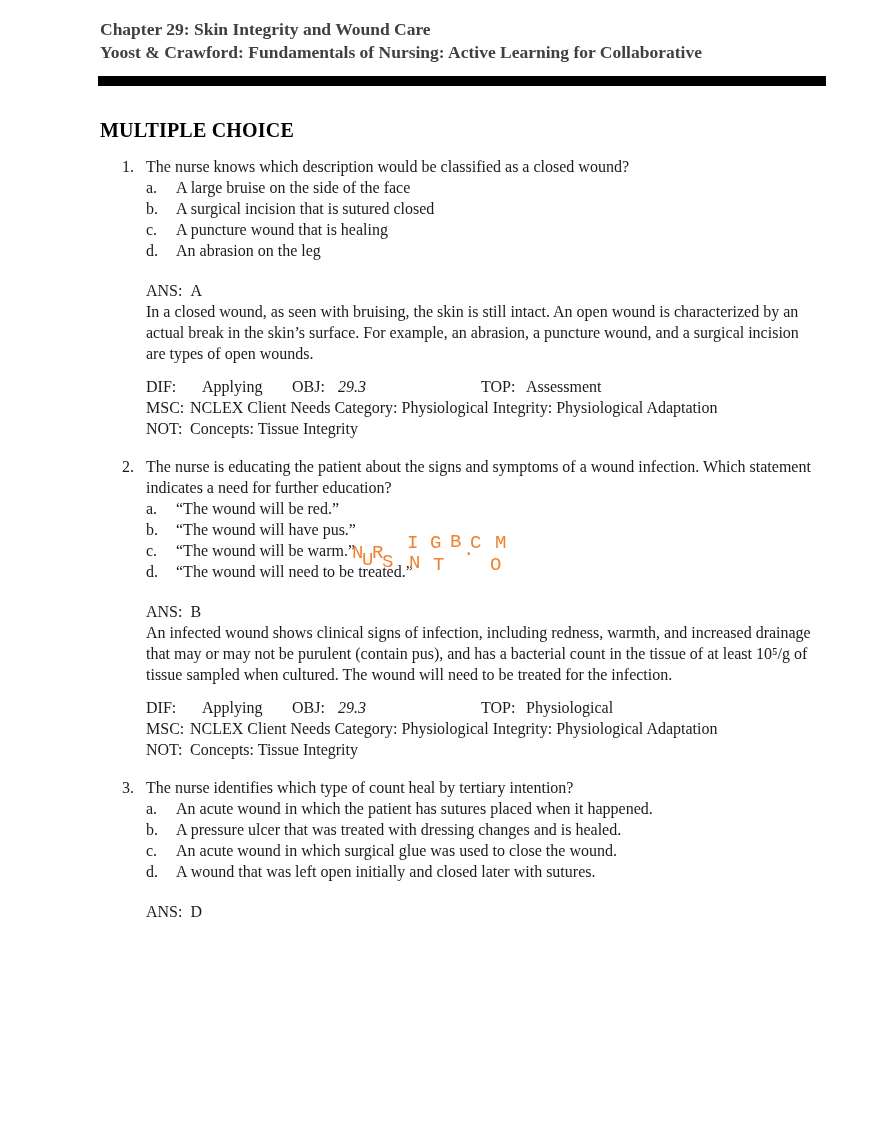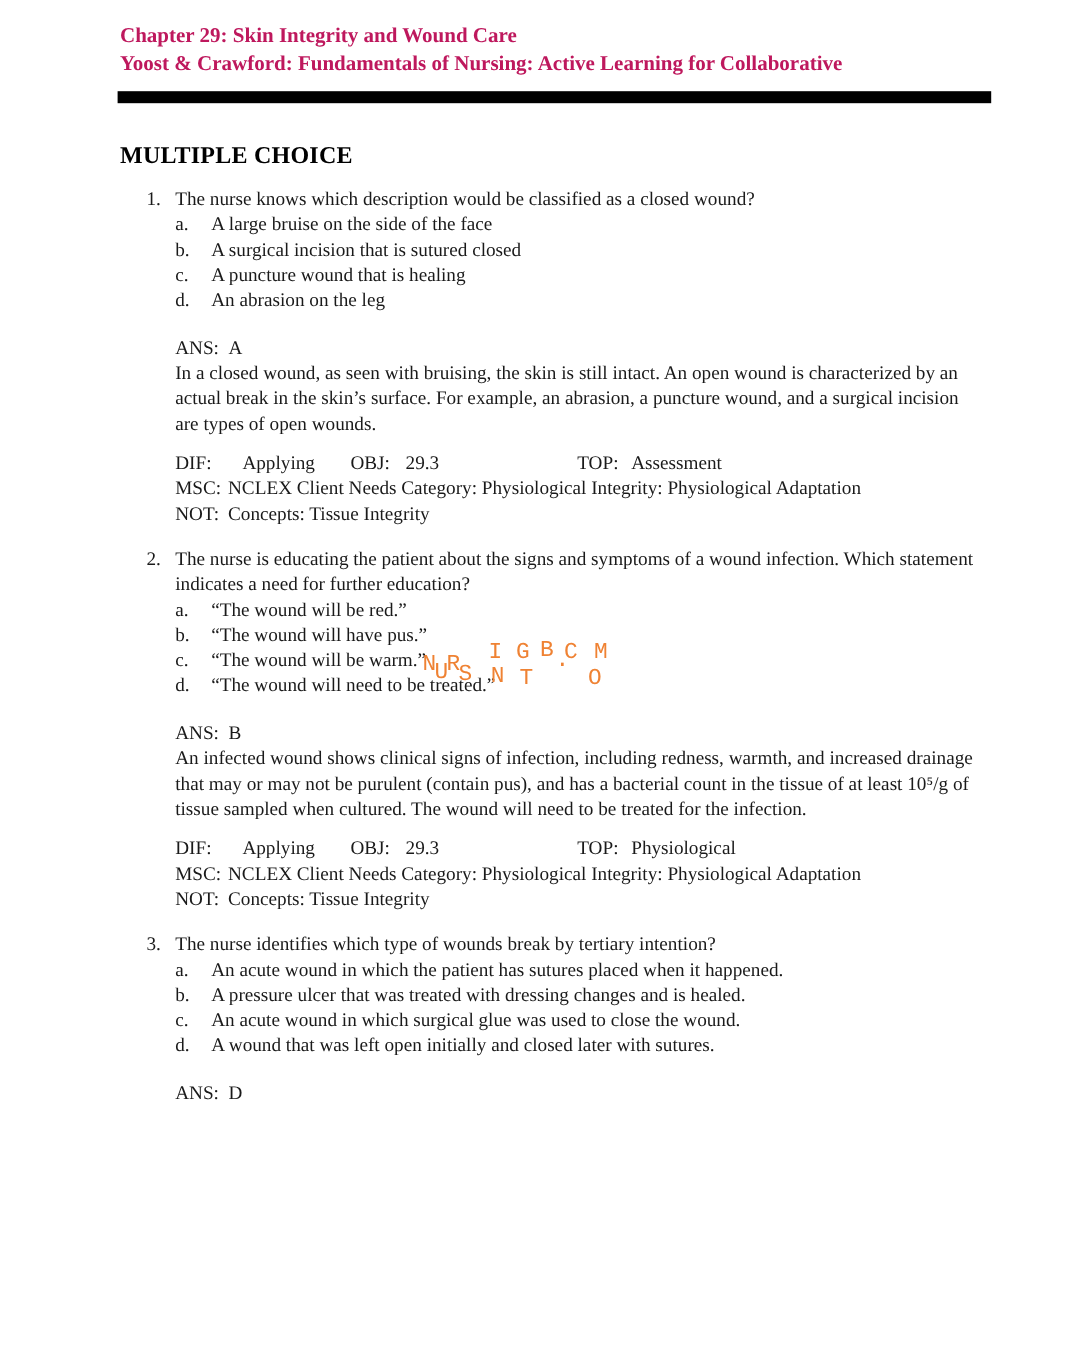--- a/index.html
+++ b/index.html
@@ -12,21 +12,21 @@
     overflow: hidden;
   }
   .page { position: relative; width: 895px; height: 1135px; background: #fff; }
 
   .doc-header {
     margin: 18px 0 12px 100px;
     width: 728px;
     font-weight: bold;
     font-size: 17.5px;
     line-height: 23px;
-    color: #be185d;
+    color: #404040;
   }
   .rule {
     margin: 2px 0 0 98px;
     width: 728px; height: 10px;
     background: #000;
   }
   .section-heading {
     margin: 34px 0 0 100px;
     font-weight: bold;
     font-size: 20px;
@@ -51,21 +51,21 @@
   .opt-text { flex: 1; }
   .ans-line { margin-top: 19px; }
   .ans-value { margin-left: 8px; }
   .rationale { }
   .meta { margin-top: 12px; }
   .meta-row { }
   .ml { display: inline-block; }
   .ml-dif { width: 56px; }
   .mv-dif { display: inline-block; width: 90px; }
   .ml-obj { width: 46px; }
-  .mv-obj { display: inline-block; width: 99px; }
+  .mv-obj { display: inline-block; width: 99px; font-style: italic; }
   .ml-top { width: 45px; margin-left: 44px; }
   .ml-wide { width: 44px; }
 
   .watermark {
     position: absolute;
     left: 0; top: 0; width: 100%; height: 100%;
     pointer-events: none;
     font-family: "Liberation Mono", monospace;
     font-size: 19px;
     font-weight: normal;
@@ -179,21 +179,21 @@
           <div class="meta-row">
             <span class="ml ml-wide">NOT:</span><span>Concepts: Tissue Integrity</span>
           </div>
         </div>
       </div>
     </div>
 
     <div class="question">
       <span class="q-num">3.</span>
       <div class="q-body">
-        <div class="stem">The nurse identifies which type of wounds break by tertiary intention?</div>
+        <div class="stem">The nurse identifies which type of count heal by tertiary intention?</div>
         <div class="options">
           <div class="option-row">
             <span class="opt-letter">a.</span>
             <span class="opt-text">An acute wound in which the patient has sutures placed when it happened.</span>
           </div>
           <div class="option-row">
             <span class="opt-letter">b.</span>
             <span class="opt-text">A pressure ulcer that was treated with dressing changes and is healed.</span>
           </div>
           <div class="option-row">

